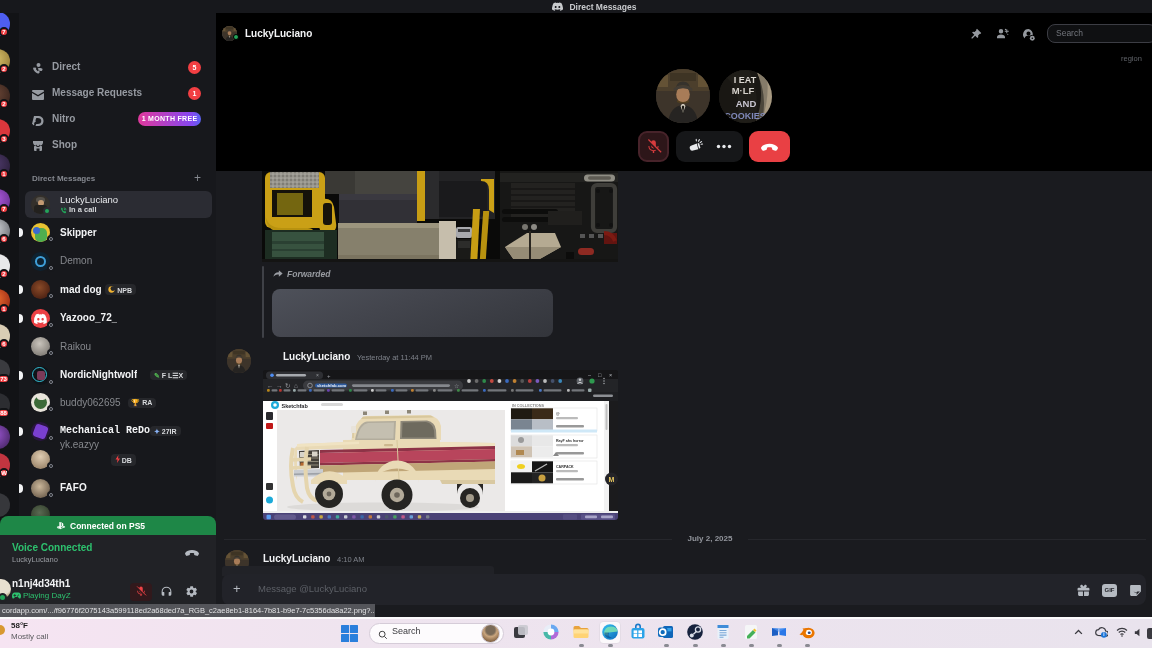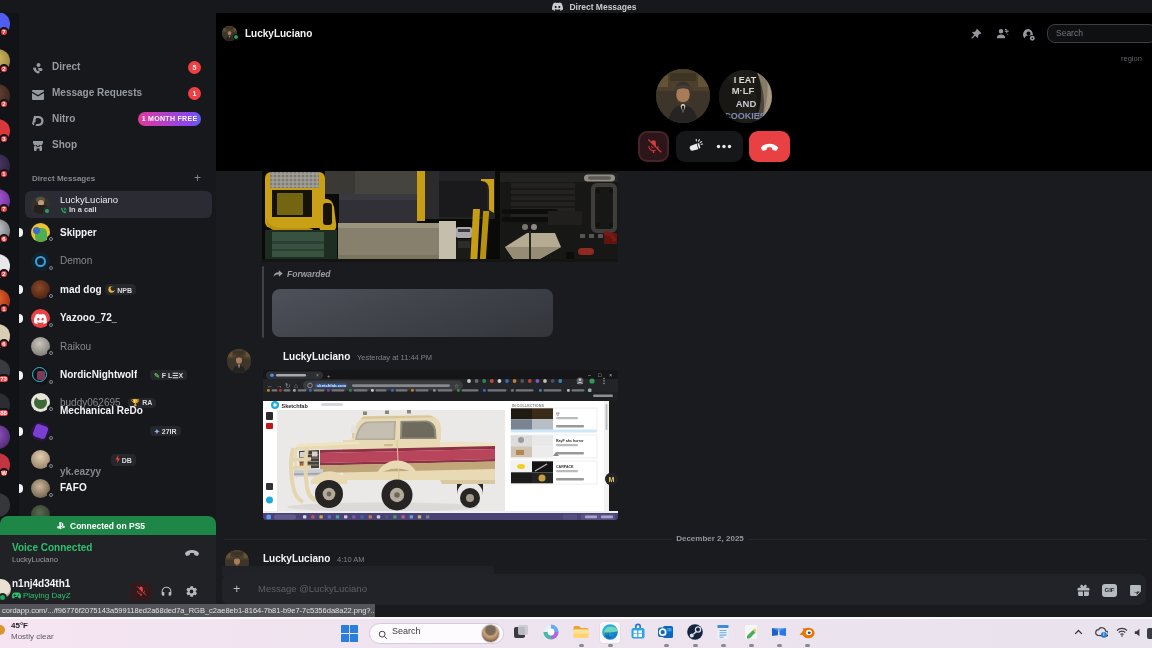--- a/index.html
+++ b/index.html
@@ -164,31 +164,31 @@
         <div class="abs" style="left:108.6px;top:384px;height:11px;display:flex;align-items:center;">
           <span style="background:#26272b;border-radius:4px;padding:1.5px 4px;font-size:7px;line-height:7px;font-weight:bold;color:#d8dadd;">🏆 RA</span>
         </div>
         <div class="abs" style="left:12px;top:408.5px;">
           <div class="abs" style="width:19px;height:19px;border-radius:50%;background:#2a1540;overflow:hidden;">
             <div class="abs" style="left:3px;top:3px;width:13px;height:13px;background:#7a3fd0;border-radius:3px;transform:rotate(20deg);"></div>
           </div>
         </div>
         <div class="abs" style="left:27.5px;top:420.5px;width:8px;height:8px;border-radius:50%;background:#17181c;"></div>
         <div class="abs" style="left:29.5px;top:422.5px;width:4px;height:4px;border-radius:50%;border:1.6px solid #82858f;"></div>
-        <div class="abs ell" style="left:41px;top:392px;max-width:120px;color:#f2f3f5;font-size:10px;font-weight:bold;display:inline-block;">Mechanical ReDo</div>
+        <div class="abs ell" style="left:41px;top:412px;max-width:120px;color:#f2f3f5;font-size:10px;font-weight:bold;display:inline-block;font-family:Liberation Mono, monospace;">Mechanical ReDo</div>
         <div class="abs" style="left:131px;top:412.5px;height:11px;display:flex;align-items:center;">
           <span style="background:#26272b;border-radius:4px;padding:1.5px 4px;font-size:7px;line-height:7px;font-weight:bold;color:#d8dadd;"><span style="color:#8ab4f8;">✦</span> 27IR</span>
         </div>
         <div class="abs" style="left:0;top:413.5px;width:3.5px;height:9px;background:#f2f3f5;border-radius:0 4px 4px 0;"></div>
         <div class="abs" style="left:12px;top:437px;">
           <div class="abs" style="width:19px;height:19px;border-radius:50%;background:radial-gradient(circle at 50% 35%,#e0cdb2,#8a7358);overflow:hidden;"></div>
         </div>
         <div class="abs" style="left:27.5px;top:449px;width:8px;height:8px;border-radius:50%;background:#17181c;"></div>
         <div class="abs" style="left:29.5px;top:451px;width:4px;height:4px;border-radius:50%;border:1.6px solid #82858f;"></div>
-        <div class="abs ell" style="left:41px;top:453px;max-width:120px;color:#86888d;font-size:10px;font-weight:bold;display:inline-block;">yk.eazyy</div>
+        <div class="abs ell" style="left:41px;top:426px;max-width:120px;color:#86888d;font-size:10px;font-weight:normal;display:inline-block;">yk.eazyy</div>
         <div class="abs" style="left:91.8px;top:441px;height:11px;display:flex;align-items:center;">
           <span style="background:#26272b;border-radius:4px;padding:1.5px 4px;font-size:7px;line-height:7px;font-weight:bold;color:#d8dadd;"><svg width="6" height="8" viewBox="0 0 12 16" style="margin-right:1px;">
               <path d="M7 0 1 9h4l-1 7 6-9H6z" fill="#f23f43"></path>
             </svg>DB</span>
         </div>
         <div class="abs" style="left:12px;top:465.5px;">
           <div class="abs" style="width:19px;height:19px;border-radius:50%;background:radial-gradient(circle at 45% 40%,#cbb79a,#57493a);overflow:hidden;"></div>
         </div>
         <div class="abs" style="left:27.5px;top:477.5px;width:8px;height:8px;border-radius:50%;background:#17181c;"></div>
         <div class="abs" style="left:29.5px;top:479.5px;width:4px;height:4px;border-radius:50%;border:1.6px solid #82858f;"></div>
@@ -638,21 +638,21 @@
           <rect x="154.79999999999998" y="145.2" width="3.4" height="3.4" rx="0.8" fill="#c8b060"></rect>
           <rect x="163" y="145.2" width="3.4" height="3.4" rx="0.8" fill="#787e8a"></rect>
         </g>
     <rect x="300" y="144.2" width="14" height="5.6" rx="1" fill="#564e82"></rect>
     <rect x="318" y="144.2" width="34" height="5.6" rx="1" fill="#5a5288"></rect>
     <rect x="322" y="145.5" width="12" height="2.8" rx="1" fill="#a8a4c8"></rect>
     <rect x="338" y="145.5" width="12" height="2.8" rx="1" fill="#a8a4c8"></rect>
   </svg></div>
 
   <div class="abs" style="left:224px;top:539px;width:922px;height:1px;background:#26272c;"></div>
-  <div class="abs" style="left:672px;top:534px;width:76px;background:#1a1b1f;color:#92959c;font-size:8px;font-weight:bold;text-align:center;">December 2, 2025</div>
+  <div class="abs" style="left:672px;top:534px;width:76px;background:#1a1b1f;color:#92959c;font-size:8px;font-weight:bold;text-align:center;">July 2, 2025</div>
 
   <div class="abs" id="msgav2" style="left:225px;top:550px;width:24px;height:24px;border-radius:50%;overflow:hidden;background:#3a3530;"><svg width="24" height="24" viewBox="0 0 54 54">
       <rect width="54" height="54" fill="#3d342a"></rect>
       <rect y="0" width="54" height="22" fill="#4c3f2c"></rect>
       <rect x="1" y="6" width="11" height="12" fill="#6a5738" opacity=".8"></rect>
       <rect x="42" y="6" width="11" height="12" fill="#6a5738" opacity=".8"></rect>
       <rect x="14" y="4" width="26" height="8" fill="#3d3324" opacity=".9"></rect>
       <path d="M12 54 Q14 37 27 36 Q40 37 42 54 Z" fill="#262422"></path>
       <path d="M24.5 37 27 44 29.5 37 28 35 26 35Z" fill="#cfc8ba"></path>
       <path d="M25.8 37.5 27 45 28.2 37.5 27 36.5Z" fill="#16140f"></path>
@@ -668,22 +668,22 @@
   <div class="abs" style="left:222px;top:574px;width:924px;height:31px;border-radius:8px;background:#222329;"></div>
   <div class="abs" style="left:233px;top:581px;color:#b5bac1;font-size:13px;font-weight:400;">+</div>
   <div class="abs" style="left:258px;top:583px;color:#5d6067;font-size:9.5px;">Message @LuckyLuciano</div>
   <div id="inputicons"></div>
 
   <div class="abs ell" style="left:0;top:604px;width:375px;height:13px;background:#54555a;color:#e2e2e4;font-size:7.5px;line-height:13px;padding-left:2px;">cordapp.com/.../f96776f2075143a599118ed2a68ded7a_RGB_c2ae8eb1-8164-7b81-b9e7-7c5356da8a22.png?...</div>
 
   <div class="abs" style="left:0;top:617px;width:1152px;height:2px;background:#fbfafb;"></div>
   <div class="abs" id="taskbar" style="left:0;top:619px;width:1152px;height:29px;background:linear-gradient(90deg,#f6e4f2 0%,#efe4ef 30%,#e9e3ed 100%);">
       <div class="abs" style="left:-5px;top:6px;width:10px;height:10px;border-radius:50%;background:#d89830;"></div>
-      <div class="abs" style="left:11px;top:2px;color:#1f1f1f;font-size:8px;font-weight:bold;">45°F</div>
-      <div class="abs" style="left:11px;top:13px;color:#5a5a5e;font-size:8px;">Mostly clear</div>
+      <div class="abs" style="left:11px;top:2px;color:#1f1f1f;font-size:8px;font-weight:bold;">58°F</div>
+      <div class="abs" style="left:11px;top:13px;color:#5a5a5e;font-size:8px;">Mostly call</div>
       <svg class="abs" style="left:341px;top:6px;" width="17" height="17" viewBox="0 0 16 16">
         <rect width="7.6" height="7.6" fill="#2a7fdc" rx="0.5"></rect>
         <rect x="8.4" width="7.6" height="7.6" fill="#2a7fdc" rx="0.5"></rect>
         <rect y="8.4" width="7.6" height="7.6" fill="#2a7fdc" rx="0.5"></rect>
         <rect x="8.4" y="8.4" width="7.6" height="7.6" fill="#2a7fdc" rx="0.5"></rect>
       </svg>
       <div class="abs" style="left:369px;top:3.5px;width:135px;height:21px;border-radius:11px;background:#fdfbfd;border:1px solid #d5ccd8;"></div>
       <div class="abs" style="left:378px;top:7px;width:9px;height:9px;"><svg width="10" height="10" viewBox="0 0 24 24">
           <circle cx="10" cy="10" r="7" fill="none" stroke="#444" stroke-width="2.4"></circle>
           <path d="M15.5 15.5 21 21" stroke="#444" stroke-width="2.4"></path>

